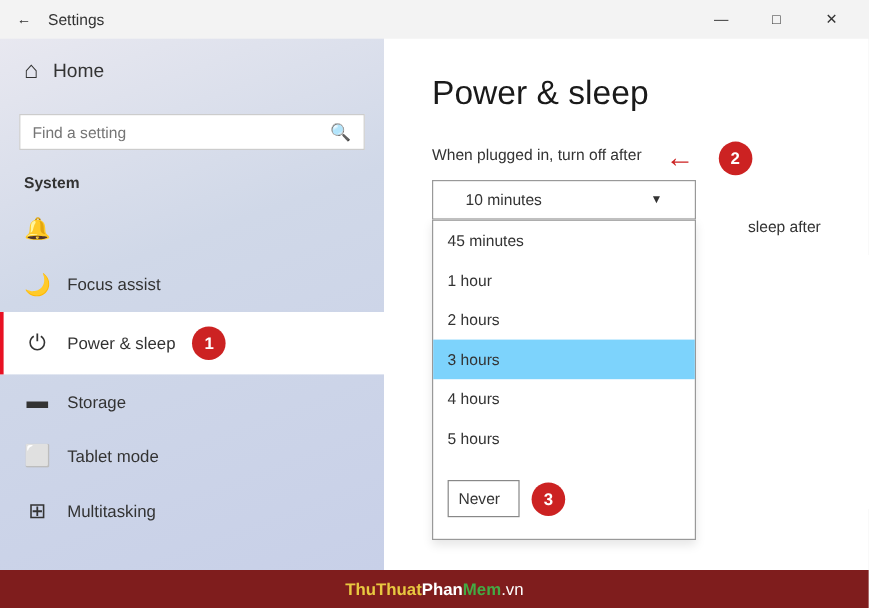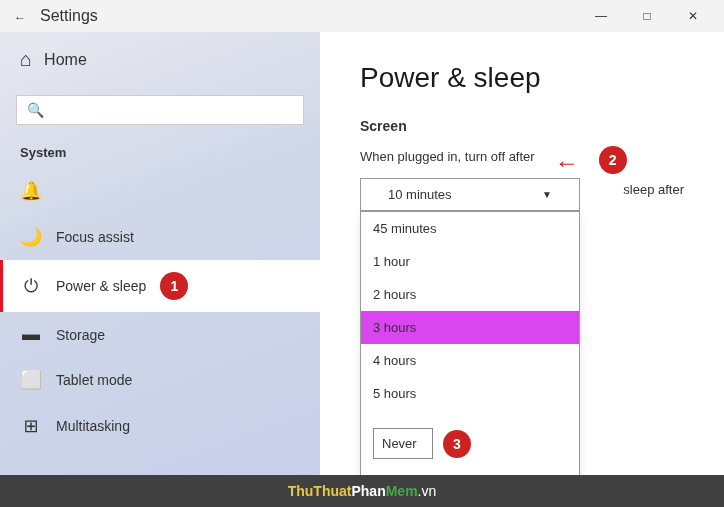--- a/index.html
+++ b/index.html
@@ -9,21 +9,21 @@
     .title-bar {
       height: 32px;
       background: #f3f3f3;
       display: flex;
       align-items: center;
       padding: 0 8px;
       flex-shrink: 0;
     }
     .title-bar-left { display: flex; align-items: center; gap: 8px; flex: 1; }
     .title-bar-back { width: 24px; height: 24px; display: flex; align-items: center; justify-content: center; cursor: pointer; color: #333; font-size: 12px; }
-    .title-bar-title { font-size: 16px; color: #333; }
+    .title-bar-title { font-size: 13px; color: #333; }
     .title-bar-controls { display: flex; gap: 0; }
     .title-bar-btn { width: 46px; height: 32px; display: flex; align-items: center; justify-content: center; cursor: pointer; font-size: 12px; color: #333; }
 
     
     .main-layout {
       display: flex;
       flex: 1;
       overflow: hidden;
     }
 
@@ -147,21 +147,21 @@
       z-index: 10;
       box-shadow: 0 4px 8px rgba(0,0,0,0.1);
     }
 
     .dropdown-item {
       padding: 9px 12px;
       font-size: 13px;
       color: #333;
       cursor: pointer;
     }
-    .dropdown-item.highlighted { background: #d946ef; }
+    .dropdown-item.highlighted { background: #7dd3fc; }
     .dropdown-item.bordered {
       border: 1px solid #888;
       margin: 14px 4px;
       padding: 7px 8px;
     }
 
     
     .annotation-circle {
       display: inline-flex;
       align-items: center;
@@ -190,21 +190,21 @@
 
     .save-energy-desc {
       font-size: 12px;
       color: #555;
       margin-top: 4px;
     }
 
     
     .brand-bar {
       height: 32px;
-      background: #404040;
+      background: #7f1d1d;
       display: flex;
       align-items: center;
       justify-content: center;
       flex-shrink: 0;
     }
     .brand-text {
       font-size: 14px;
       font-weight: 700;
     }
     .brand-thu { color: #e8c840; }
@@ -232,20 +232,21 @@
 
 <div class="main-layout">
 
   <div class="sidebar">
     <div class="sidebar-home">
       <span class="sidebar-home-icon">⌂</span>
       <span class="sidebar-home-label">Home</span>
     </div>
 
     <div class="search-box">
+      <input class="search-input" type="text" placeholder="Find a setting" style="">
       <span class="search-icon">🔍</span>
     </div>
 
     <div class="sidebar-section-label">System</div>
 
     <div class="sidebar-item">
       <span class="sidebar-item-icon">🔔</span>
     </div>
 
     <div class="sidebar-item">
@@ -271,21 +272,20 @@
 
     <div class="sidebar-item">
       <span class="sidebar-item-icon">⊞</span>
       <span>Multitasking</span>
     </div>
   </div>
 
   <div class="content">
     <div class="page-title">Power &amp; sleep</div>
 
-    <div class="section-title">Screen</div>
 
     <div class="annotation-row">
       <div class="label-text">When plugged in, turn off after</div>
       <span class="red-arrow">←</span>
       <span class="annotation-circle">2</span>
     </div>
 
     <div class="dropdown-container">
       <div class="dropdown-selected">
         <span>10 minutes</span>

